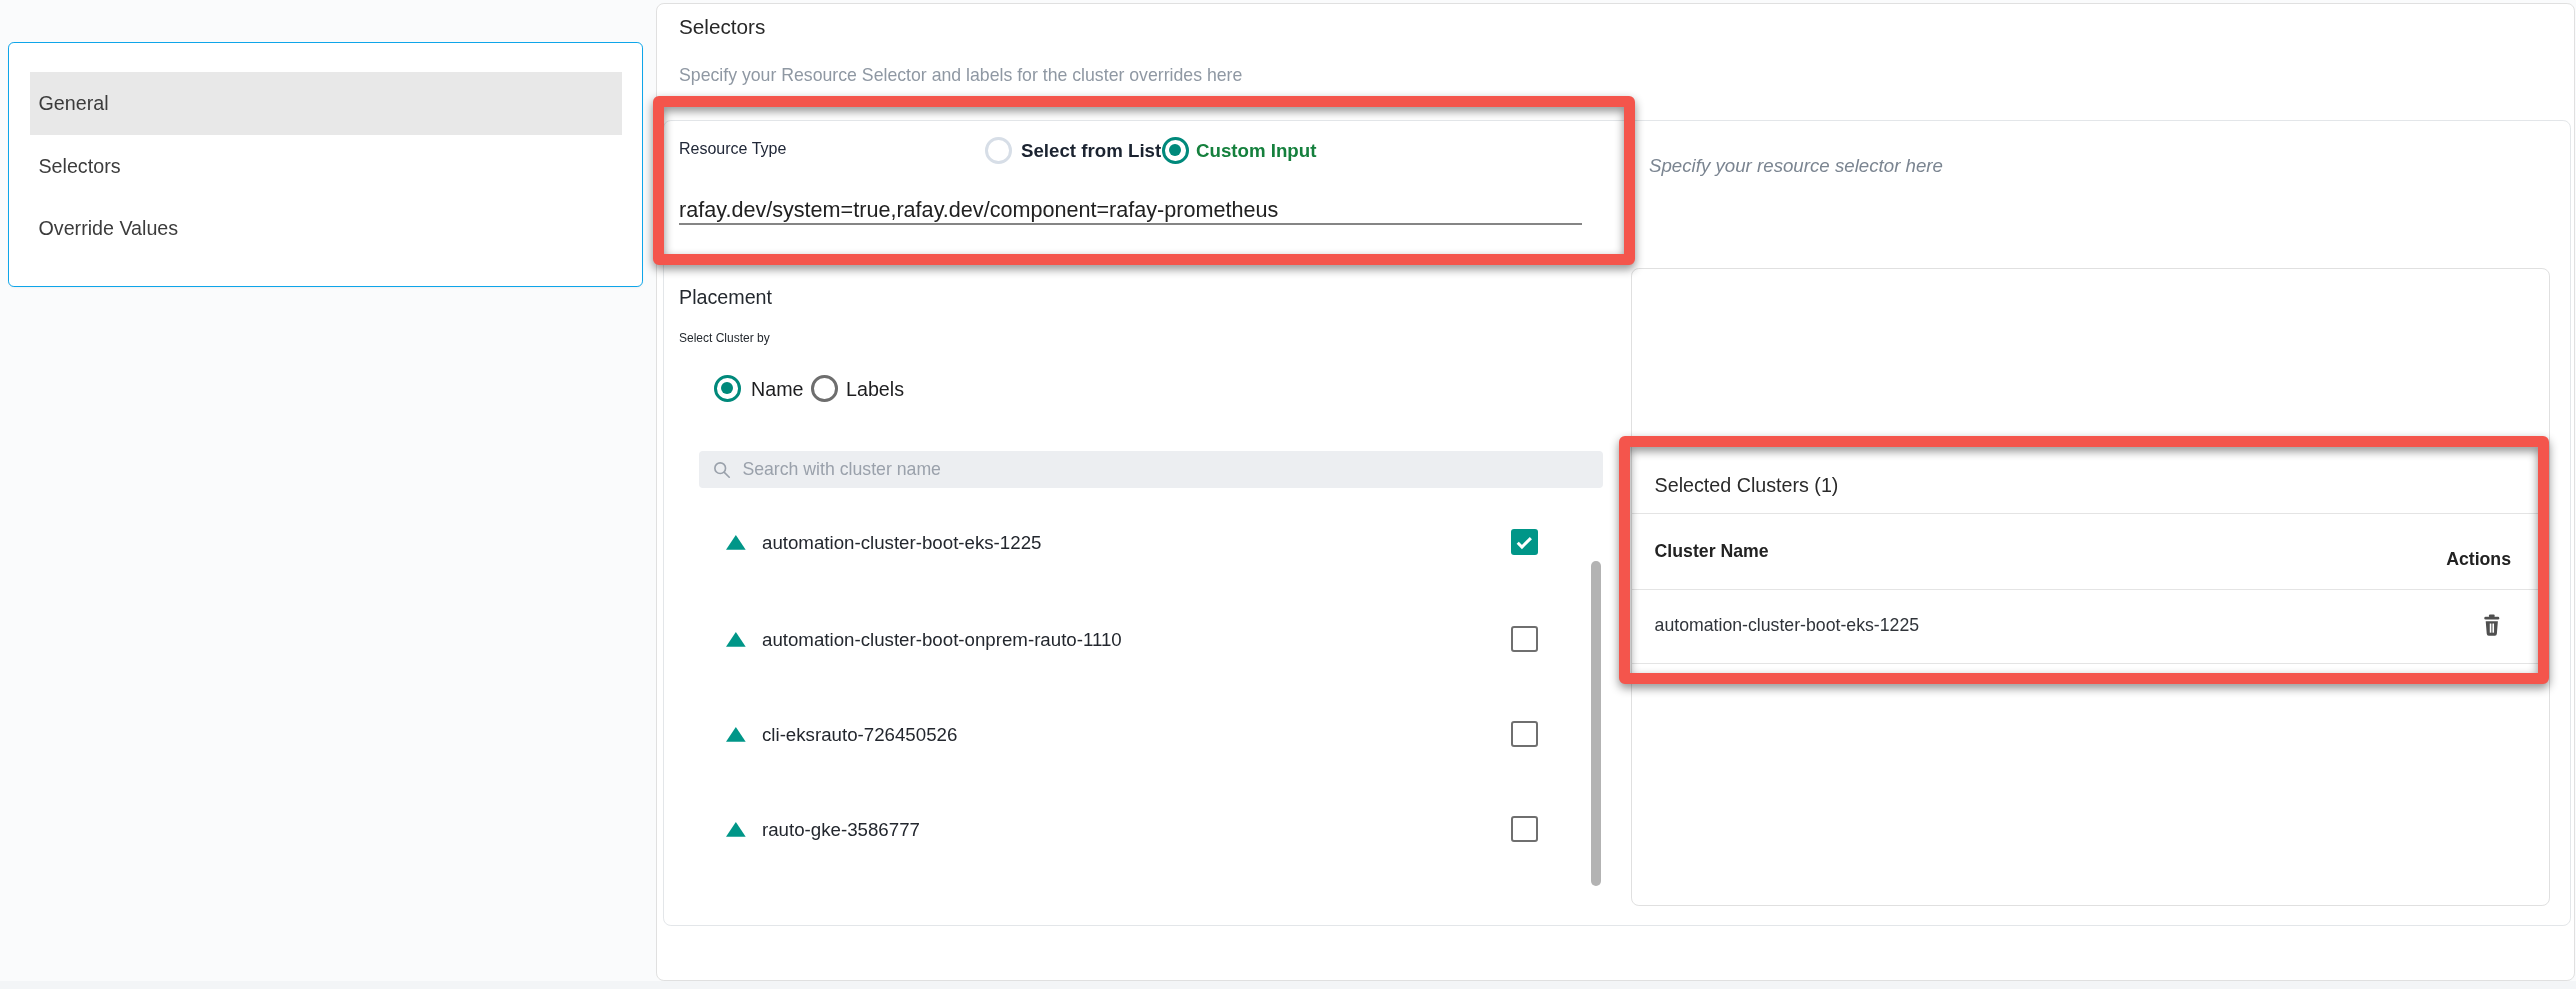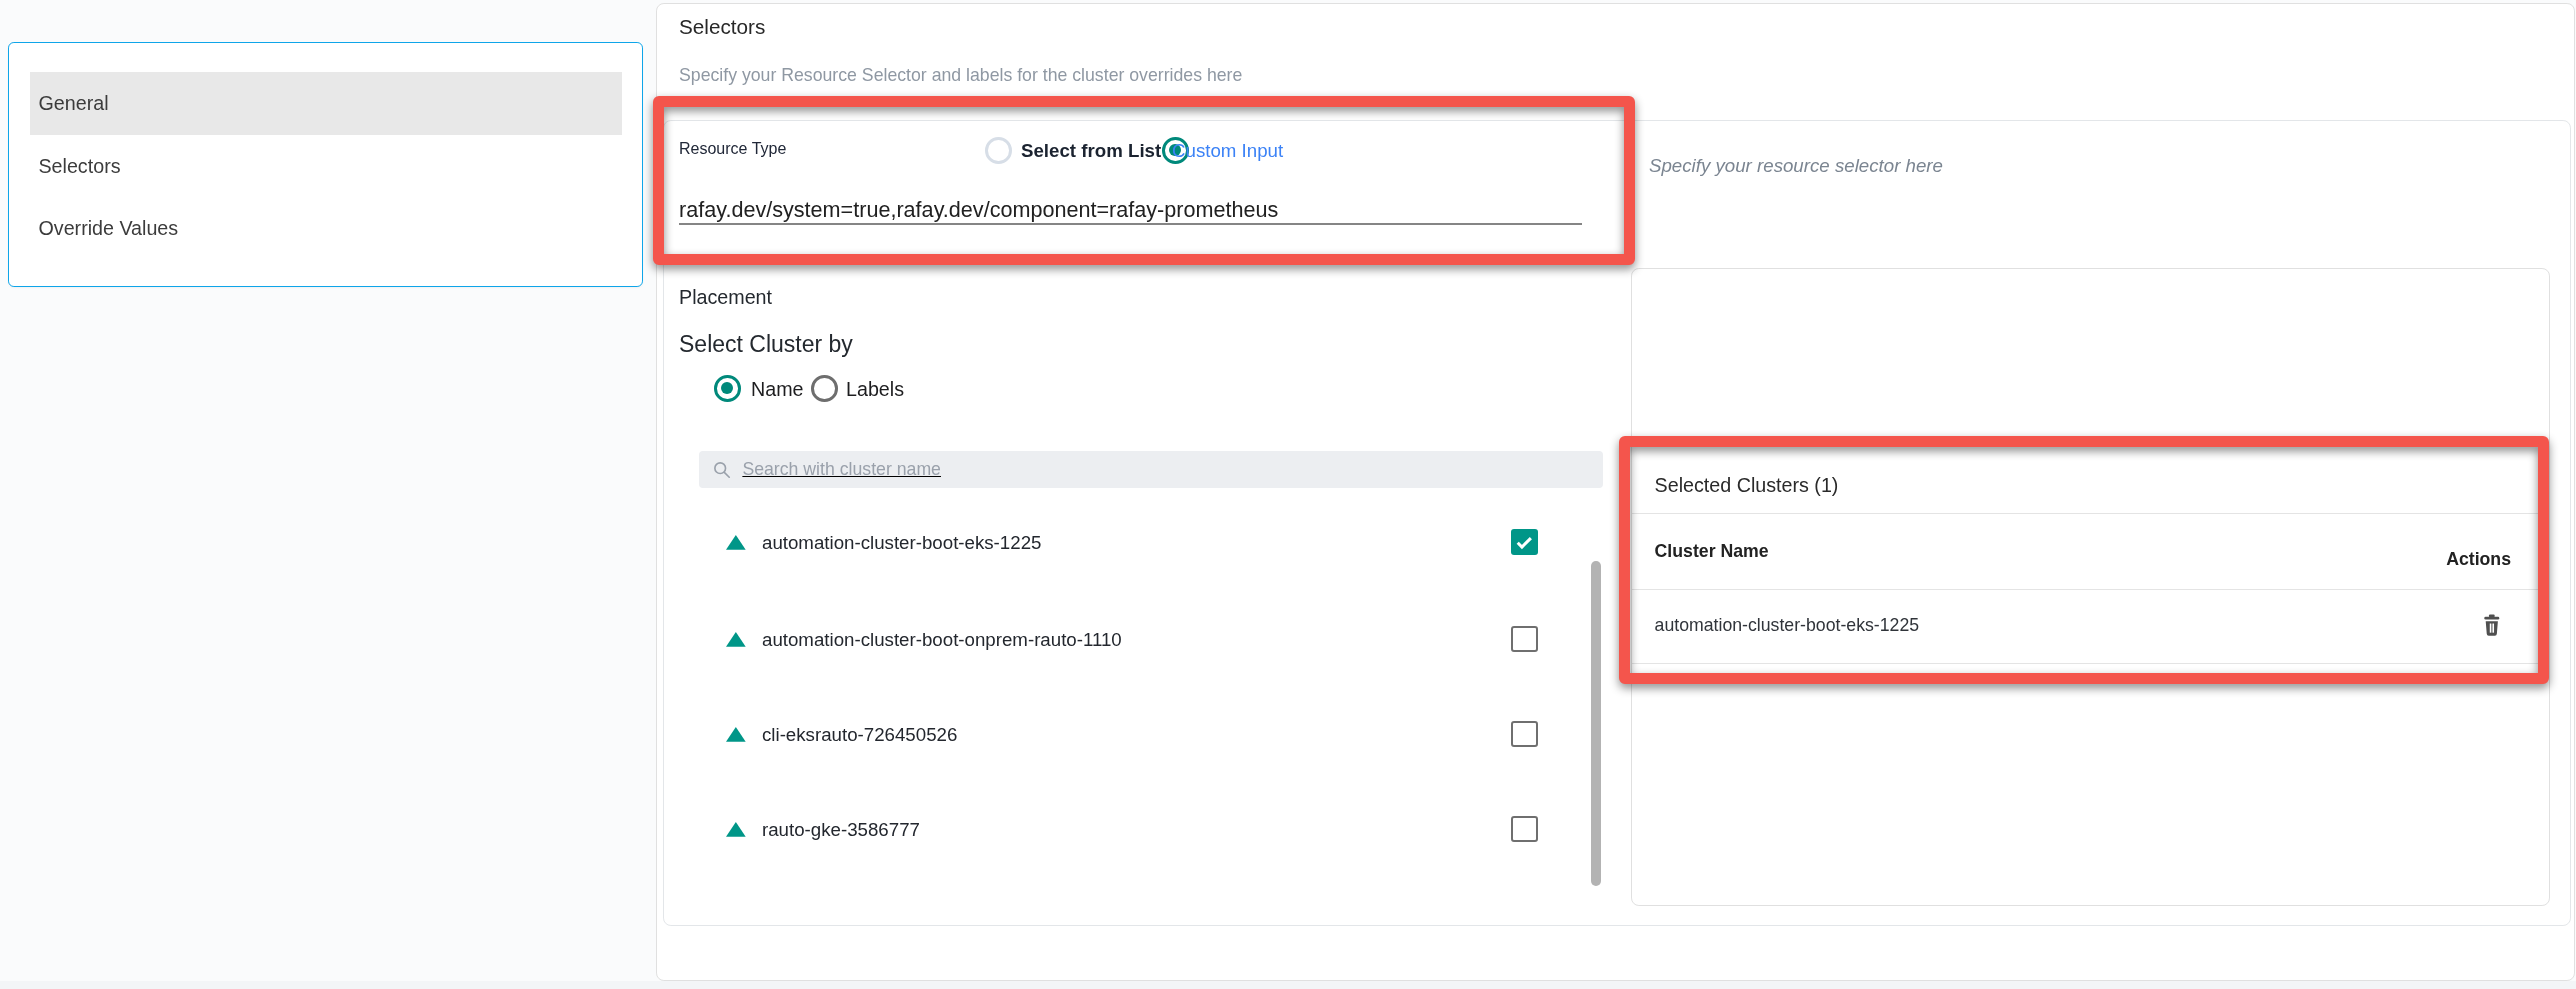--- a/index.html
+++ b/index.html
@@ -49,40 +49,40 @@
   .radio.light{border:3px solid #d7dee7;}
   .radio.gray{border:3px solid #6e6e6e;}
   .radio.teal{border:3px solid #00897b;}
   .radio.teal::after{
     content:"";position:absolute;left:50%;top:50%;width:11.8px;height:11.8px;margin:-5.9px 0 0 -5.9px;
     border-radius:50%;background:#00897b;
   }
   .rt-radio1{left:985px;top:137px;}
   .rt-radio2{left:1162px;top:137px;}
   .rt-opt1{position:absolute;left:1021px;top:140px;font-size:18.7px;font-weight:700;color:#1b2330;}
-  .rt-opt2{position:absolute;left:1172px;top:140px;font-size:18.7px;font-weight:400;color:#3b82f6;}
+  .rt-opt2{position:absolute;left:1196px;top:140px;font-size:18.7px;font-weight:700;color:#15803d;}
   .rt-input{
     position:absolute;left:679px;top:193px;width:903px;height:33px;
     font-size:21.6px;color:#212121;border:none;outline:none;background:transparent;padding:0;
     font-family:"Liberation Sans","DejaVu Sans",sans-serif;
   }
   .rt-underline{position:absolute;left:679px;top:223px;width:903px;height:2px;background:#858585;}
   .rt-helper{position:absolute;left:1649px;top:155px;font-size:18.7px;font-style:italic;color:#7b8591;}
 
   
   .placement-title{position:absolute;left:679px;top:286px;font-size:19.7px;color:#24292f;}
-  .select-cluster-by{position:absolute;left:679px;top:331px;font-size:23px;font-weight:500;color:#24292f;}
+  .select-cluster-by{position:absolute;left:679px;top:331px;font-size:12px;font-weight:500;color:#24292f;}
   .pl-radio-name{left:714px;top:375px;}
   .pl-radio-labels{left:811px;top:375px;}
   .pl-name-label{position:absolute;left:751px;top:378px;font-size:19.7px;color:#1d1d1f;}
   .pl-labels-label{position:absolute;left:846px;top:378px;font-size:19.7px;color:#1d1d1f;}
 
   .search-bar{
     position:absolute;left:699px;top:451px;width:904px;height:37px;
-    background:#eceef1;border-radius:3.9px;display:flex;align-items:center;box-sizing:border-box;padding-left:12.8px;text-decoration:underline;
+    background:#eceef1;border-radius:3.9px;display:flex;align-items:center;box-sizing:border-box;padding-left:12.8px;
   }
   .search-bar input{
     border:none;outline:none;background:transparent;font-size:17.7px;color:#5f6368;
     margin-left:8.9px;width:807px;font-family:"Liberation Sans","DejaVu Sans",sans-serif;
   }
   .search-bar input::placeholder{color:#9aa1ab;}
 
   .cluster-row{position:absolute;left:726px;width:812px;height:39px;}
   .cr-0{top:523px;} .cr-1{top:620px;} .cr-2{top:715px;} .cr-3{top:810px;}
   .cluster-tri{position:absolute;left:0;top:11.8px;width:19.7px;height:14.8px;}

